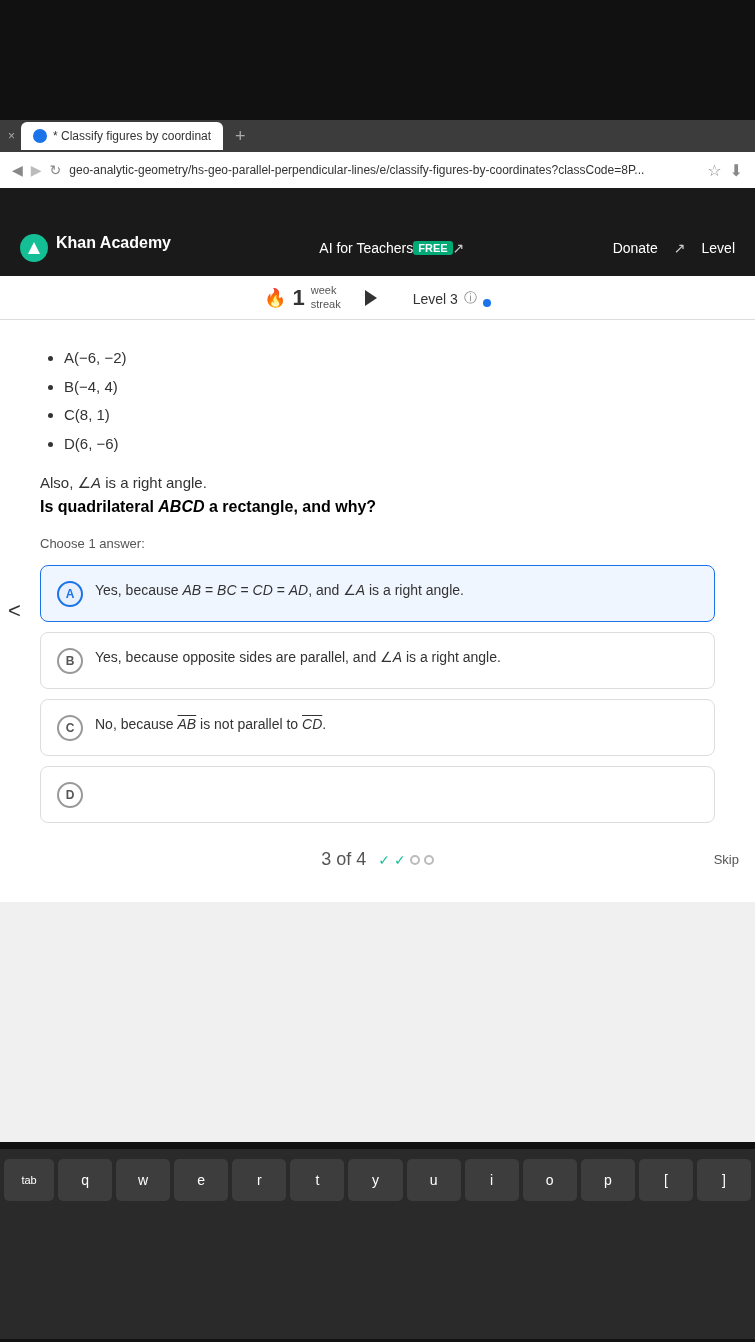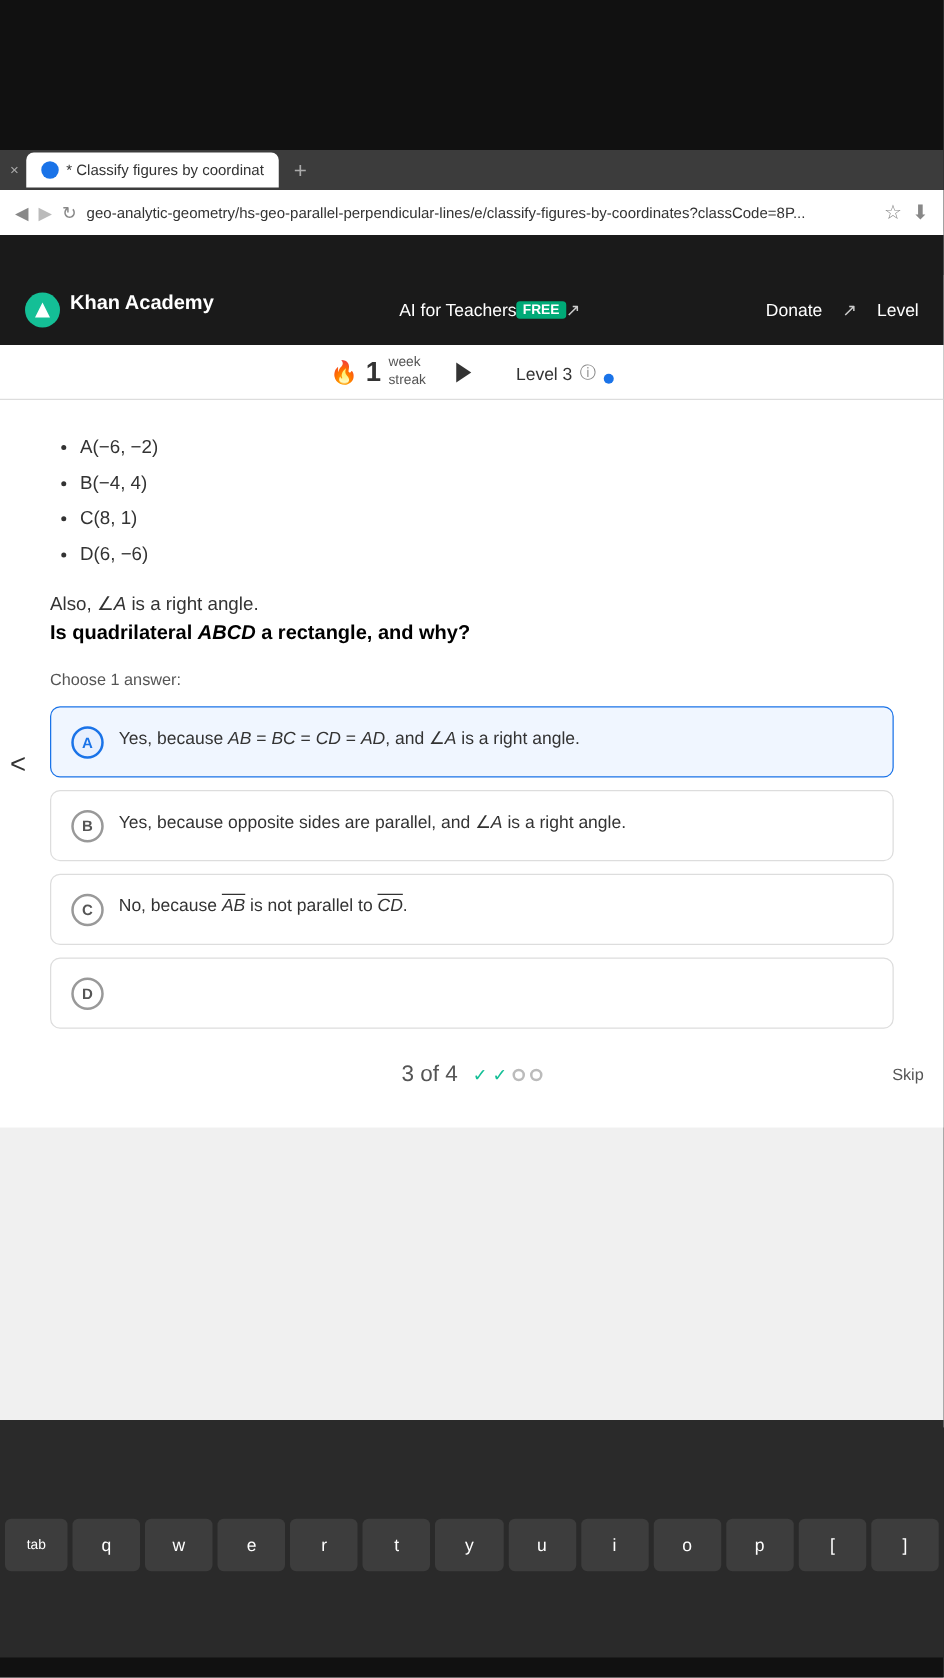--- a/index.html
+++ b/index.html
@@ -379,27 +379,27 @@
       bottom: 0;
       left: 0;
       right: 0;
       height: 200px;
       background: #111;
     }
 
     
     .keyboard-area {
       position: absolute;
-      bottom: 16px;
+      bottom: 3px;
       left: 0;
       right: 0;
       height: 190px;
       background: #2a2a2a;
       display: flex;
-      align-items: center;
+      align-items: flex-start;
       justify-content: center;
       padding: 10px 4px 0;
       gap: 4px;
     }
 
     .key {
       background: #3d3d3d;
       border-radius: 5px;
       color: #fff;
       font-size: 14px;

